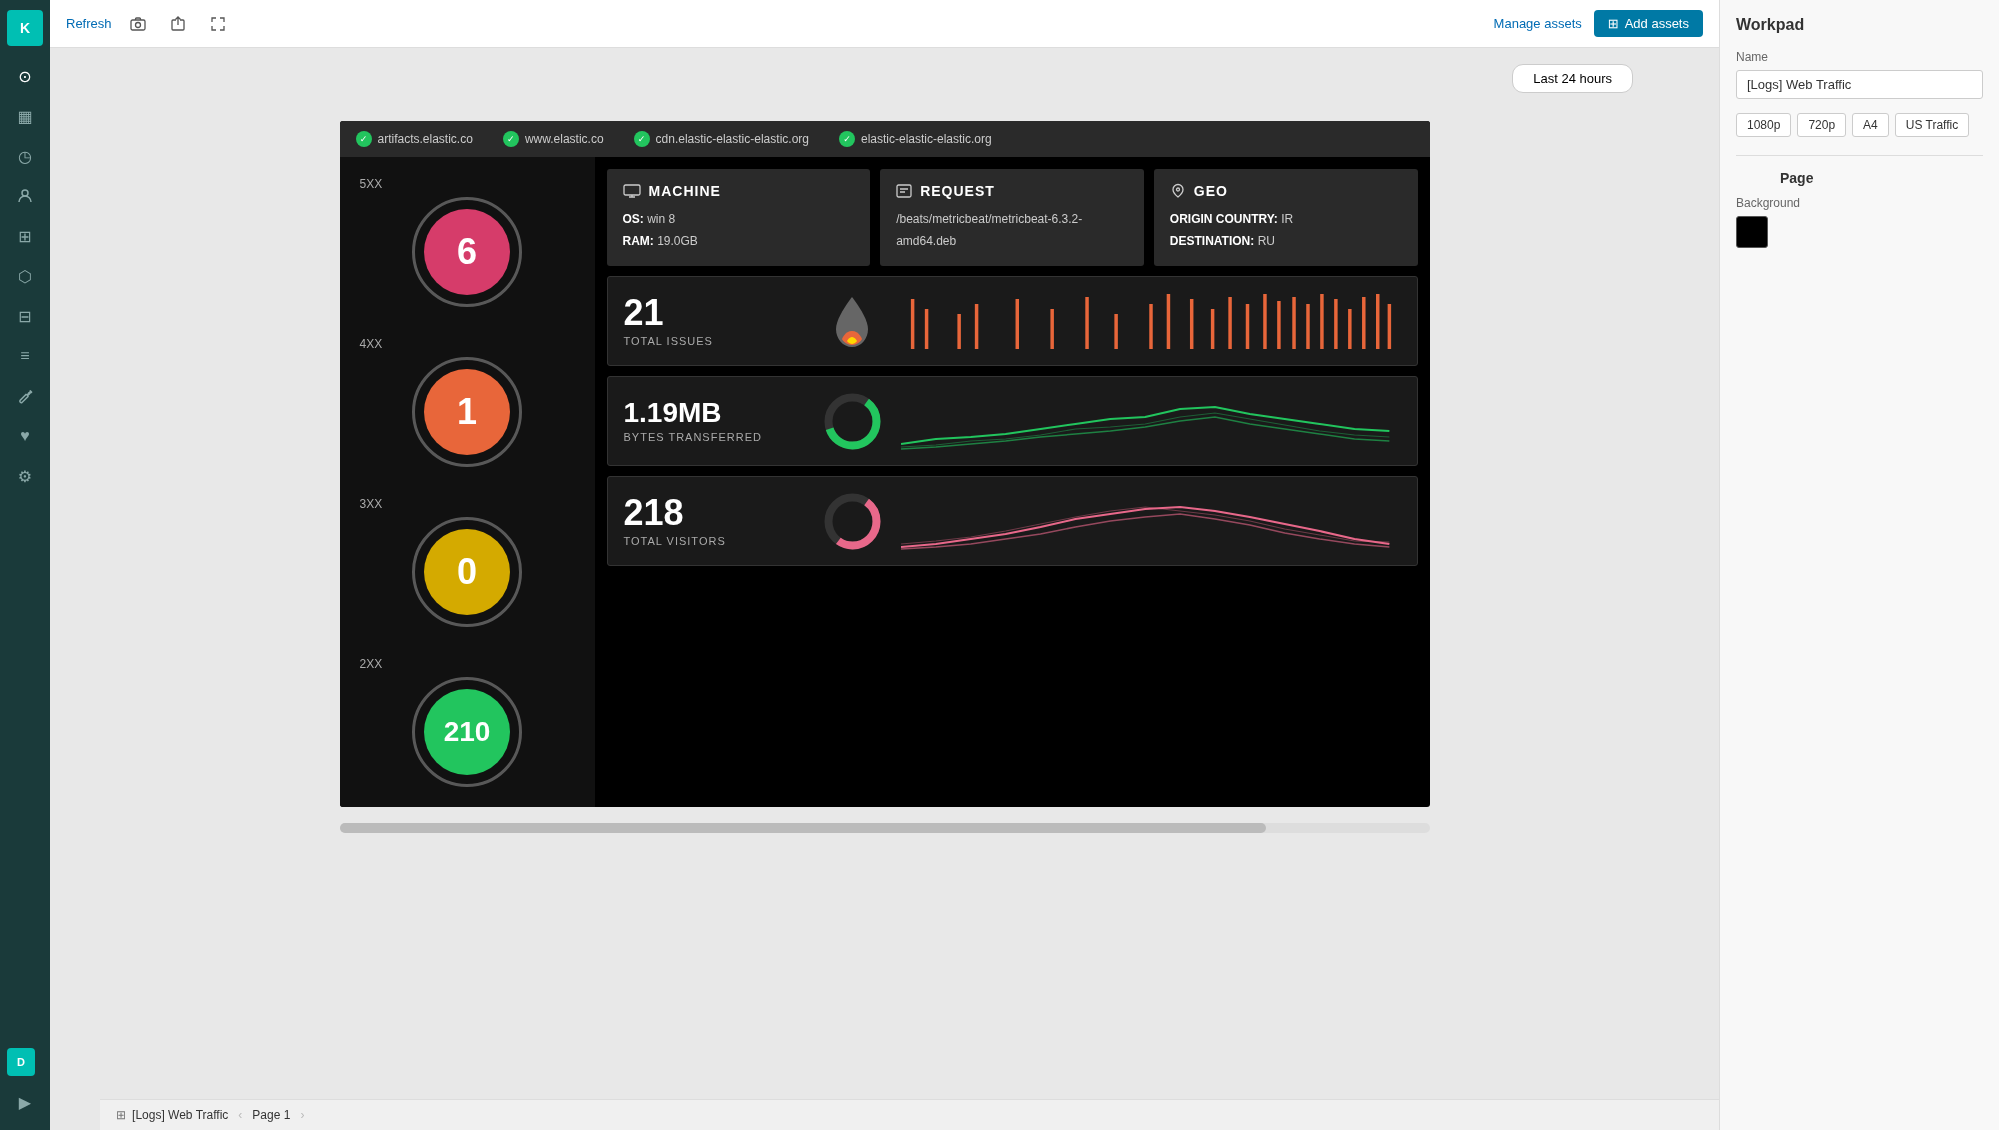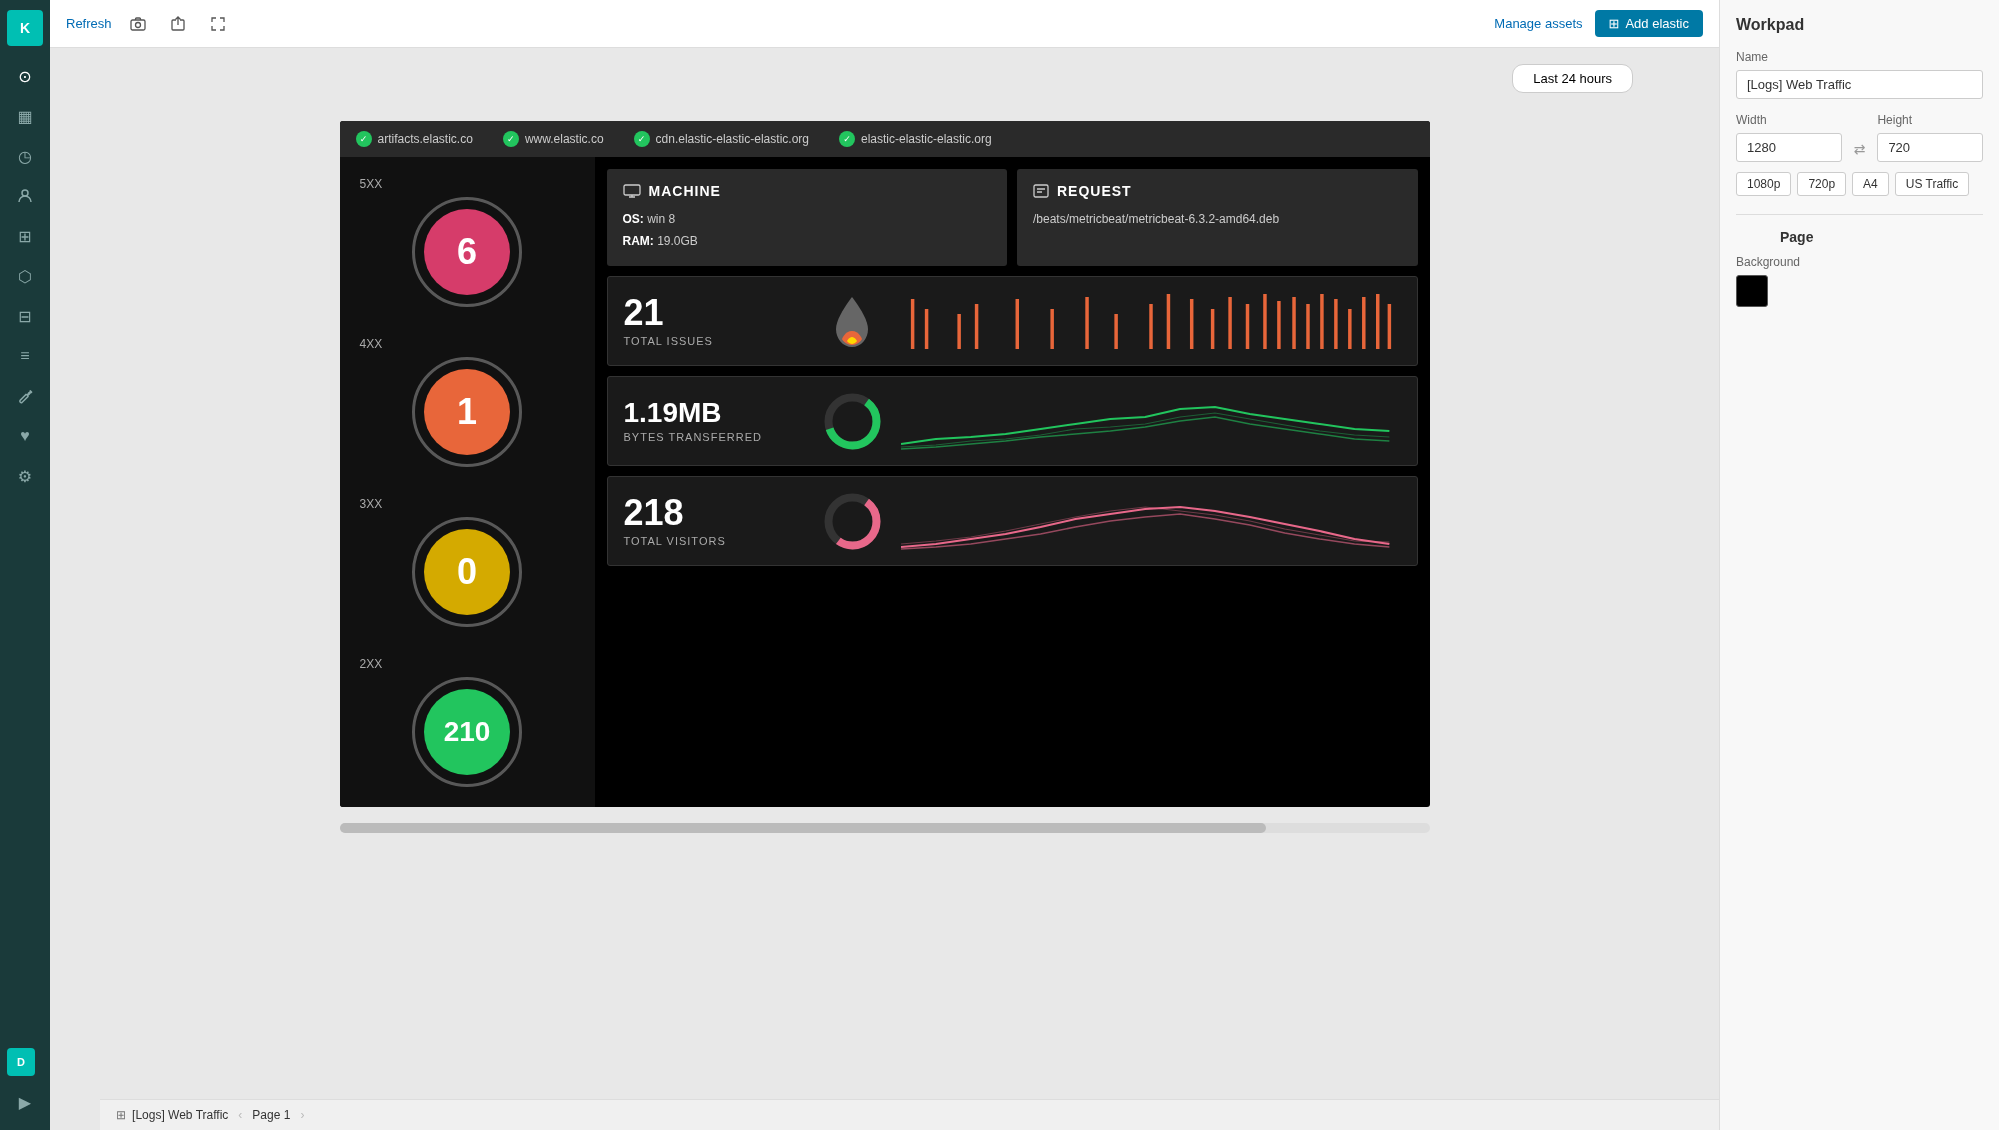--- a/index.html
+++ b/index.html
@@ -498,21 +498,21 @@
     </div>
     <div class="topbar-icon-btn">
       <svg width="16" height="16" viewBox="0 0 16 16" fill="none">
           <path d="M2 6V2h4M10 2h4v4M14 10v4h-4M6 14H2v-4" stroke="#555" stroke-width="1.3"></path>
         </svg>
     </div>
     <div class="topbar-spacer"></div>
     <span class="topbar-manage">Manage assets</span>
     <button class="topbar-add-btn">
       <span>⊞</span>
-      <span>Add elastic</span>
+      <span>Add assets</span>
     </button>
   </div>
 
   <div class="canvas-area">
 
     <div style="display:flex; justify-content:flex-end; width:100%; margin-bottom:12px; padding-right:10px;">
       <div class="time-selector">Last 24 hours</div>
     </div>
 
     <div class="workpad">
@@ -593,20 +593,33 @@
                     <rect x="1" y="1" width="14" height="12" rx="1.5" stroke="#ccc" stroke-width="1.3"></rect>
                     <path d="M4 5h8M4 8h5" stroke="#ccc" stroke-width="1.3"></path>
                   </svg>
                 <span>REQUEST</span>
               </div>
               <div class="info-card-content">
                 /beats/metricbeat/metricbeat-6.3.2-amd64.deb
               </div>
             </div>
 
+            <div class="info-card">
+              <div class="info-card-title">
+                <svg width="16" height="16" viewBox="0 0 16 16" fill="none">
+                    <path d="M8 14S3 10 3 6.5a5 5 0 0110 0C13 10 8 14 8 14z" stroke="#ccc" stroke-width="1.3"></path>
+                    <circle cx="8" cy="6.5" r="1.5" stroke="#ccc" stroke-width="1.3"></circle>
+                  </svg>
+                <span>GEO</span>
+              </div>
+              <div class="info-card-content">
+                <div><span class="info-card-bold">ORIGIN COUNTRY:</span> IR</div>
+                <div><span class="info-card-bold">DESTINATION:</span> RU</div>
+              </div>
+            </div>
           </div>
 
           <div class="metric-row">
             <div class="metric-value-section">
               <div class="metric-value">21</div>
               <div class="metric-label">TOTAL ISSUES</div>
             </div>
 
             <div class="metric-donut">
               <svg viewBox="0 0 65 65" width="65" height="65">
@@ -718,31 +731,20 @@
   </div>
 
 </div>
 
 <div class="properties-panel">
   <div class="prop-title">Workpad</div>
 
   <div class="prop-label">Name</div>
   <input class="prop-input" type="text" value="[Logs] Web Traffic" style="">
 
-  <div class="prop-row">
-    <div class="prop-col">
-      <div class="prop-label">Width</div>
-      <input class="prop-dimension-input" type="text" value="1280" style="">
-    </div>
-    <div class="prop-link-icon">⇄</div>
-    <div class="prop-col">
-      <div class="prop-label">Height</div>
-      <input class="prop-dimension-input" type="text" value="720" style="">
-    </div>
-  </div>
 
   <div class="prop-preset-row">
     <button class="prop-preset-btn">1080p</button>
     <button class="prop-preset-btn">720p</button>
     <button class="prop-preset-btn">A4</button>
     <button class="prop-preset-btn">US Traffic</button>
   </div>
 
   <hr class="divider">
 

